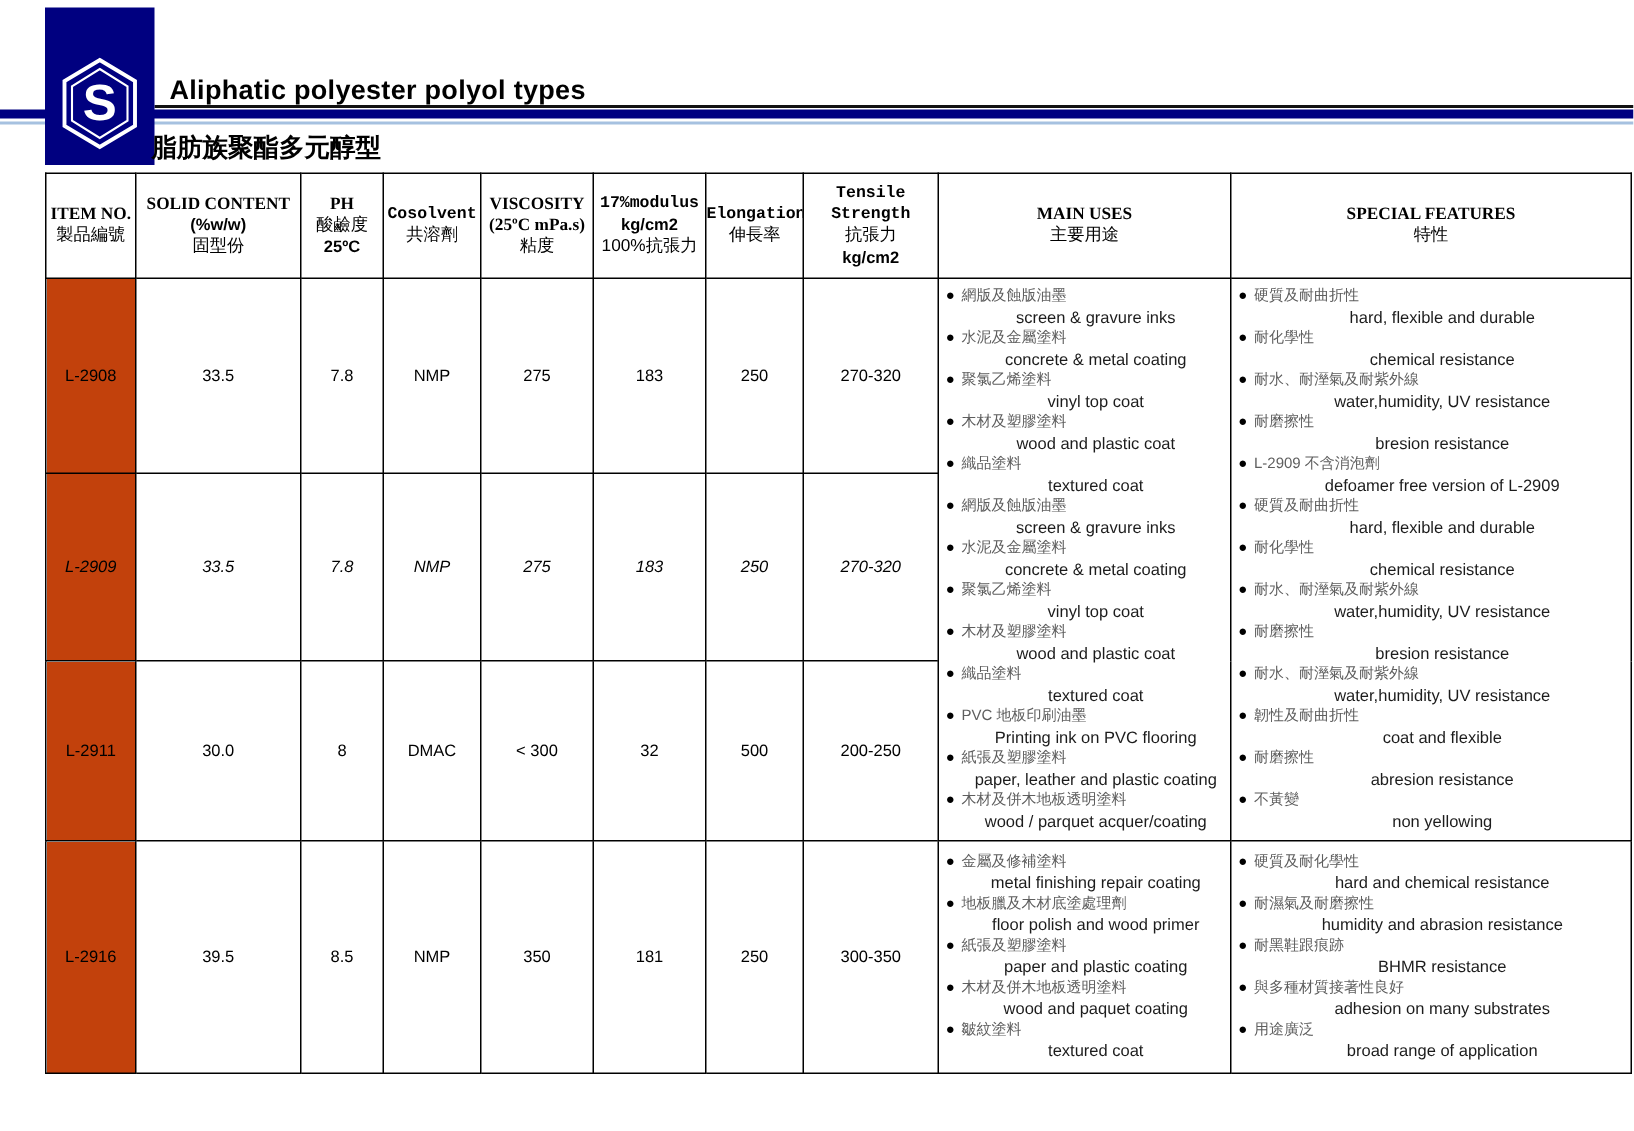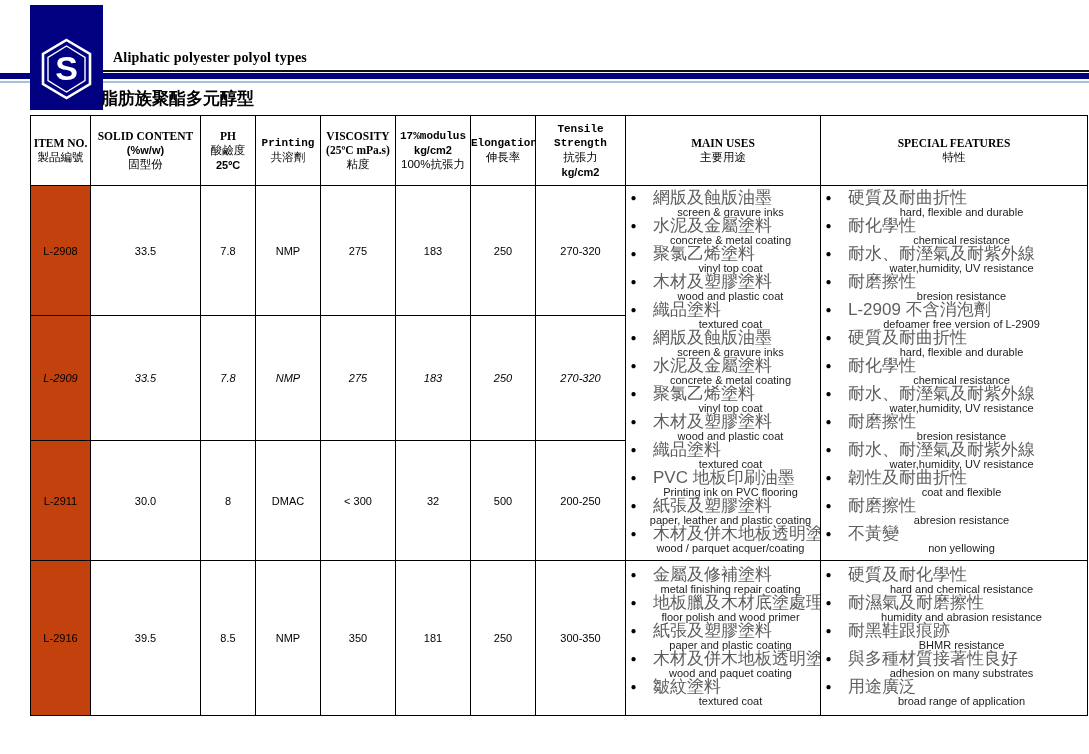--- a/index.html
+++ b/index.html
@@ -8,22 +8,22 @@
     overflow:hidden; font-family:"Liberation Sans","DejaVu Sans",sans-serif;
     color:#000;
   }
   .rule-black  { position:absolute; left:103px; right:0; top:70px; height:2px; background:#111; }
   .rule-navy   { position:absolute; left:0; right:0; top:73px; height:6px; background:#000080; }
   .rule-light  { position:absolute; left:0; right:0; top:81px; height:2px; background:#a6c1e0; }
   .logo-block  { position:absolute; left:30px; top:5px; width:73px; height:105px; background:#000080; }
   .logo-block svg { position:absolute; left:8px; top:33px; }
   .title-en {
     position:absolute; left:113px; top:50px; margin:0;
-    font-family:Liberation Serif, serif;
-    font-size:14px; font-weight:bold; letter-spacing:0.2px;
+    font-family:Liberation Sans, sans-serif;
+    font-size:18px; font-weight:bold; letter-spacing:0.2px;
   }
   .title-zh {
     position:absolute; left:101px; top:87px; margin:0;
     font-size:17px; font-weight:bold;
   }
   table.spec {
     position:absolute; left:30px; top:115px; width:1057px;
     border-collapse:collapse; table-layout:fixed;
   }
   table.spec th, table.spec td {
@@ -36,21 +36,21 @@
   .h-mono  { font-family:"Liberation Mono","DejaVu Sans Mono",monospace; font-weight:bold; font-size:11px; line-height:14px; }
   .h-sub   { font-weight:bold; font-size:11px; line-height:14px; }
   .h-zh    { font-size:11.5px; line-height:15px; font-weight:normal; }
   td.item-cell { background:#c2410c; }
   td.num-cell  { background:#ffffff; }
   td.uses-cell {
     vertical-align:top; text-align:left; padding:3px 4px 2px 5px; background:#fff;
   }
   .use-item .zh-row { display:flex; align-items:flex-start; line-height:14px; }
   .use-item .bullet { width:15px; flex:none; color:#000; font-size:10px; line-height:14px; }
-  .use-item .zh-t   { color:#5e5e5e; font-size:17px; line-height:14px; white-space:nowrap;margin-left:12px; }
+  .use-item .zh-t   { color:#5e5e5e; font-size:10px; line-height:14px; white-space:nowrap; }
   .use-item .en-row { padding-left:15px; color:#1c1c1c; font-size:11px; line-height:14px; white-space:nowrap; }
 </style>
 </head>
 <body>
 
 <div class="page">
 
   <div class="rule-black"></div>
   <div class="rule-navy"></div>
   <div class="rule-light"></div>
@@ -90,21 +90,21 @@
         <div class="h-serif">SOLID CONTENT</div>
         <div class="h-sub">(%w/w)</div>
         <div class="h-zh">固型份</div>
       </th>
       <th>
         <div class="h-serif">PH</div>
         <div class="h-zh">酸鹼度</div>
         <div class="h-sub">25ºC</div>
       </th>
       <th>
-        <div class="h-mono">Printing</div>
+        <div class="h-mono">Cosolvent</div>
         <div class="h-zh">共溶劑</div>
       </th>
       <th>
         <div class="h-serif">VISCOSITY</div>
         <div class="h-serif">(25ºC mPa.s)</div>
         <div class="h-zh">粘度</div>
       </th>
       <th>
         <div class="h-mono">17%modulus</div>
         <div class="h-sub">kg/cm2</div>

